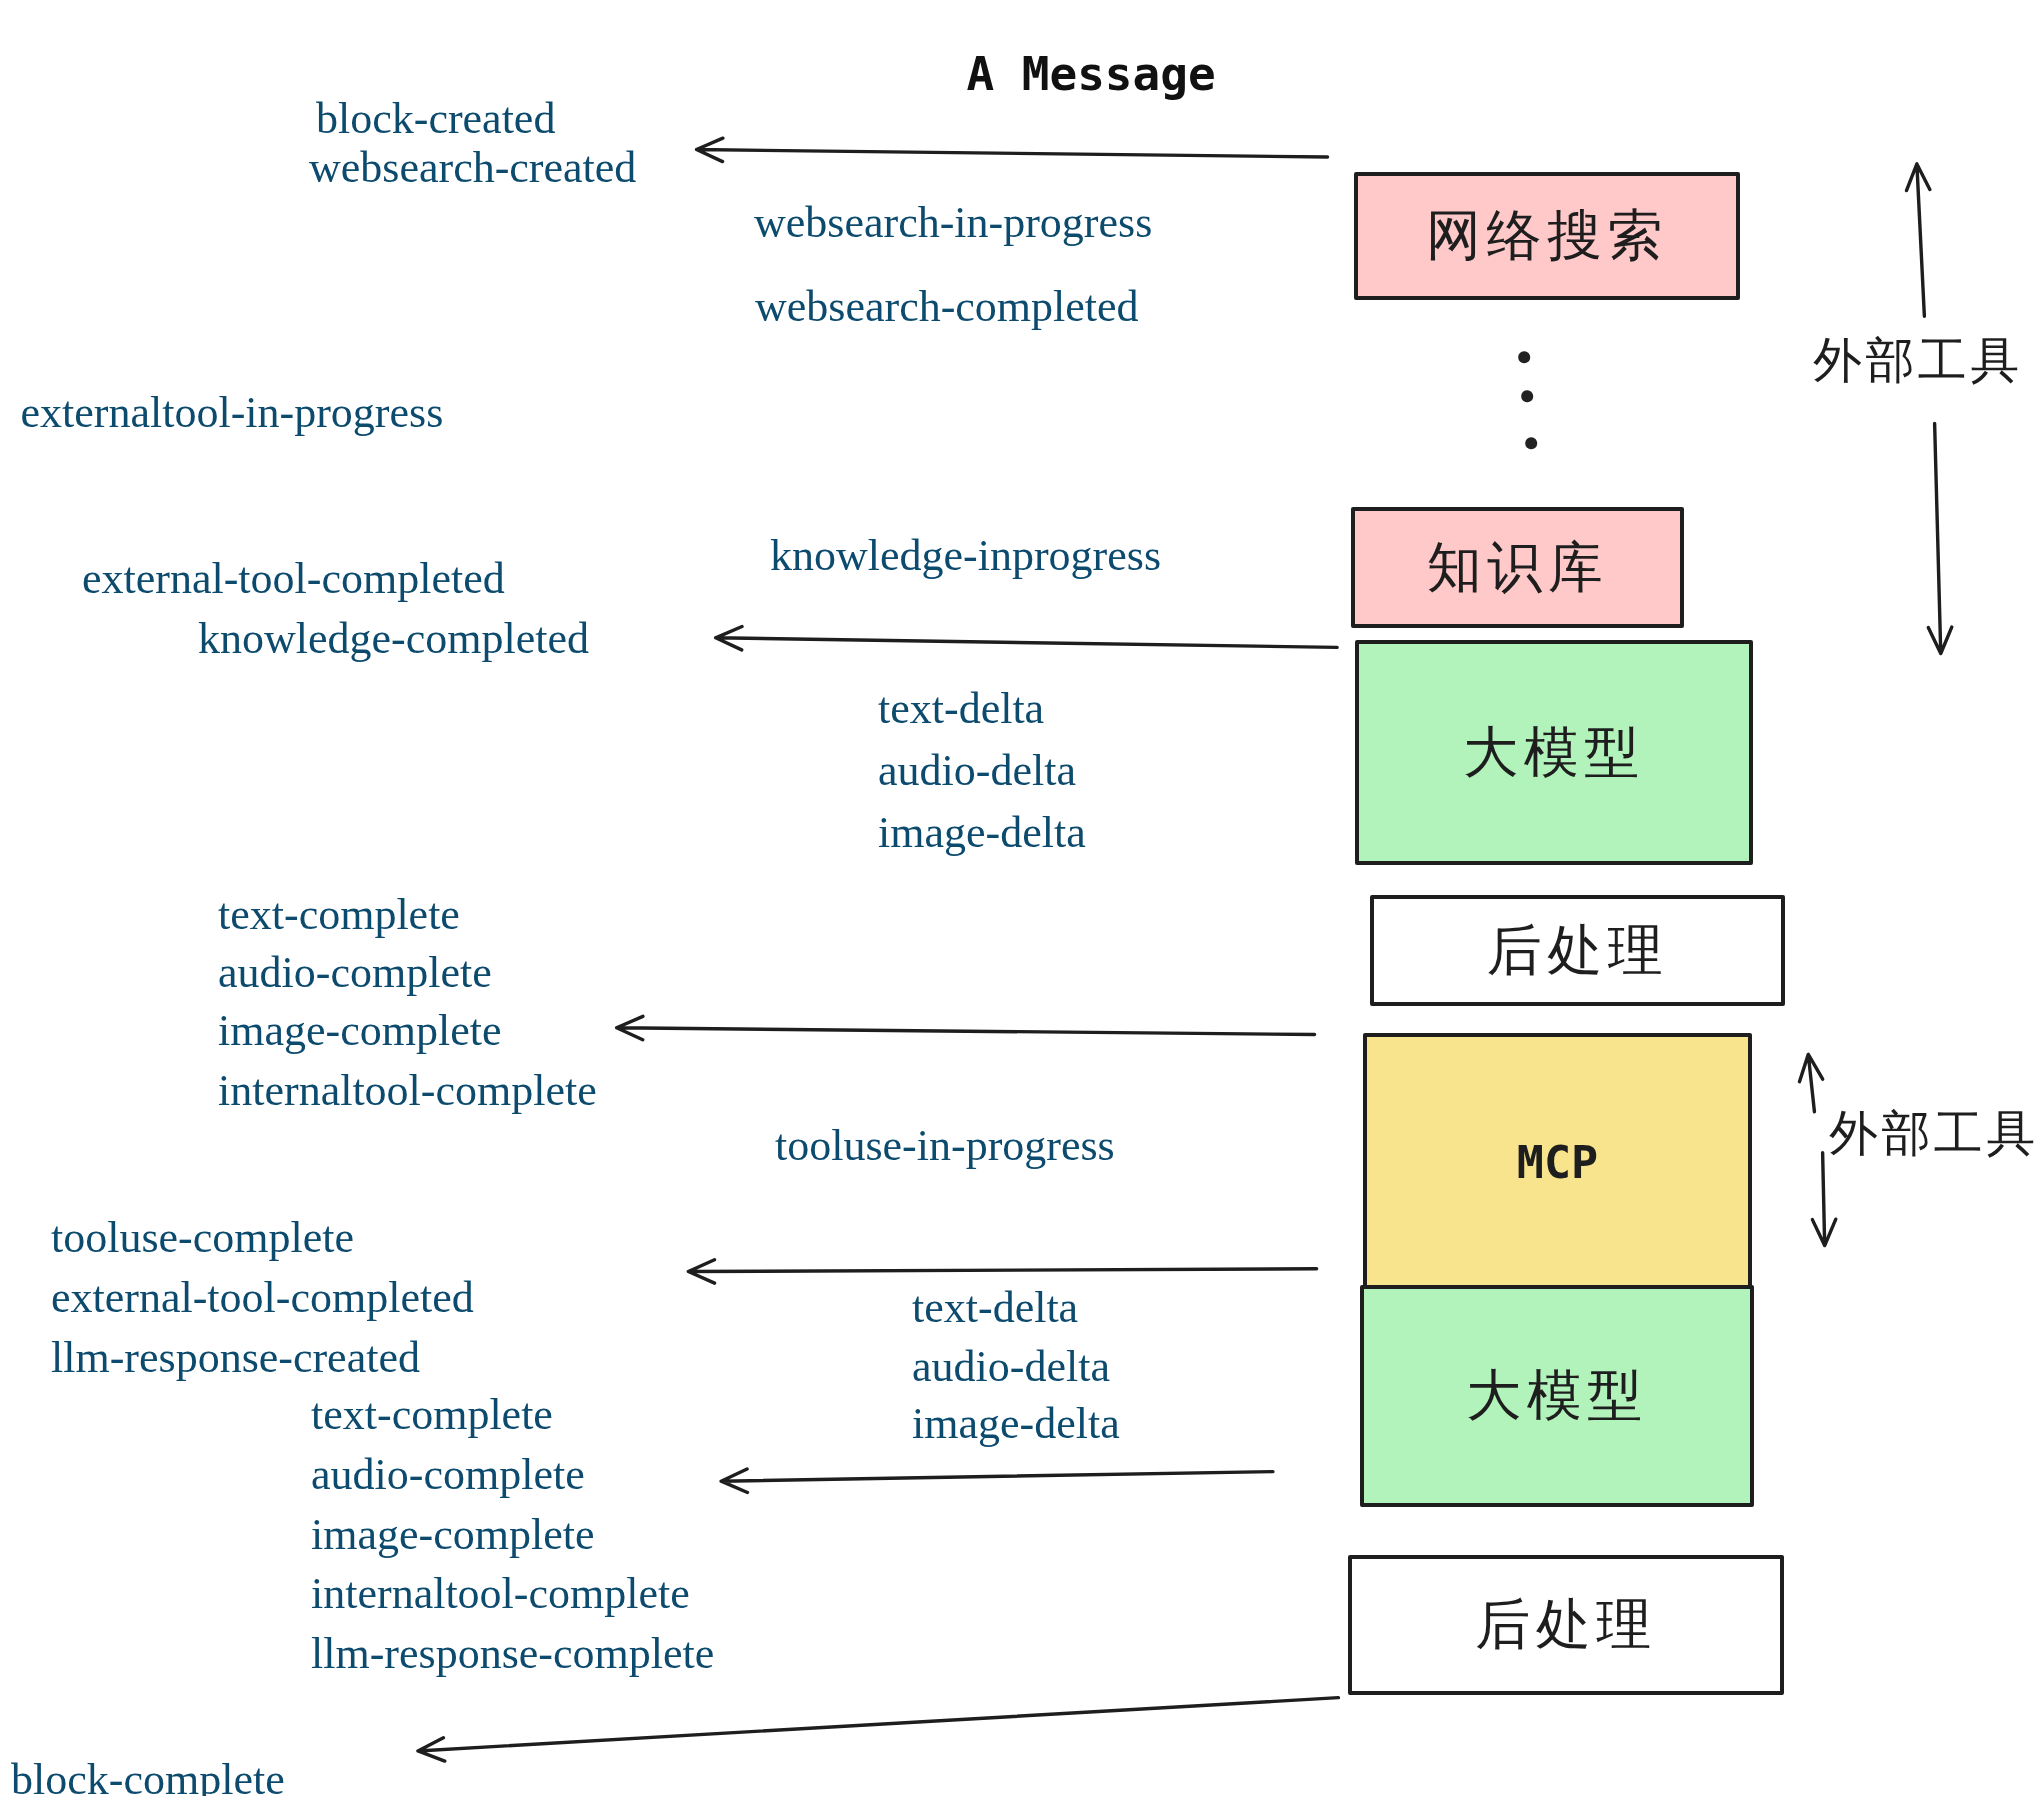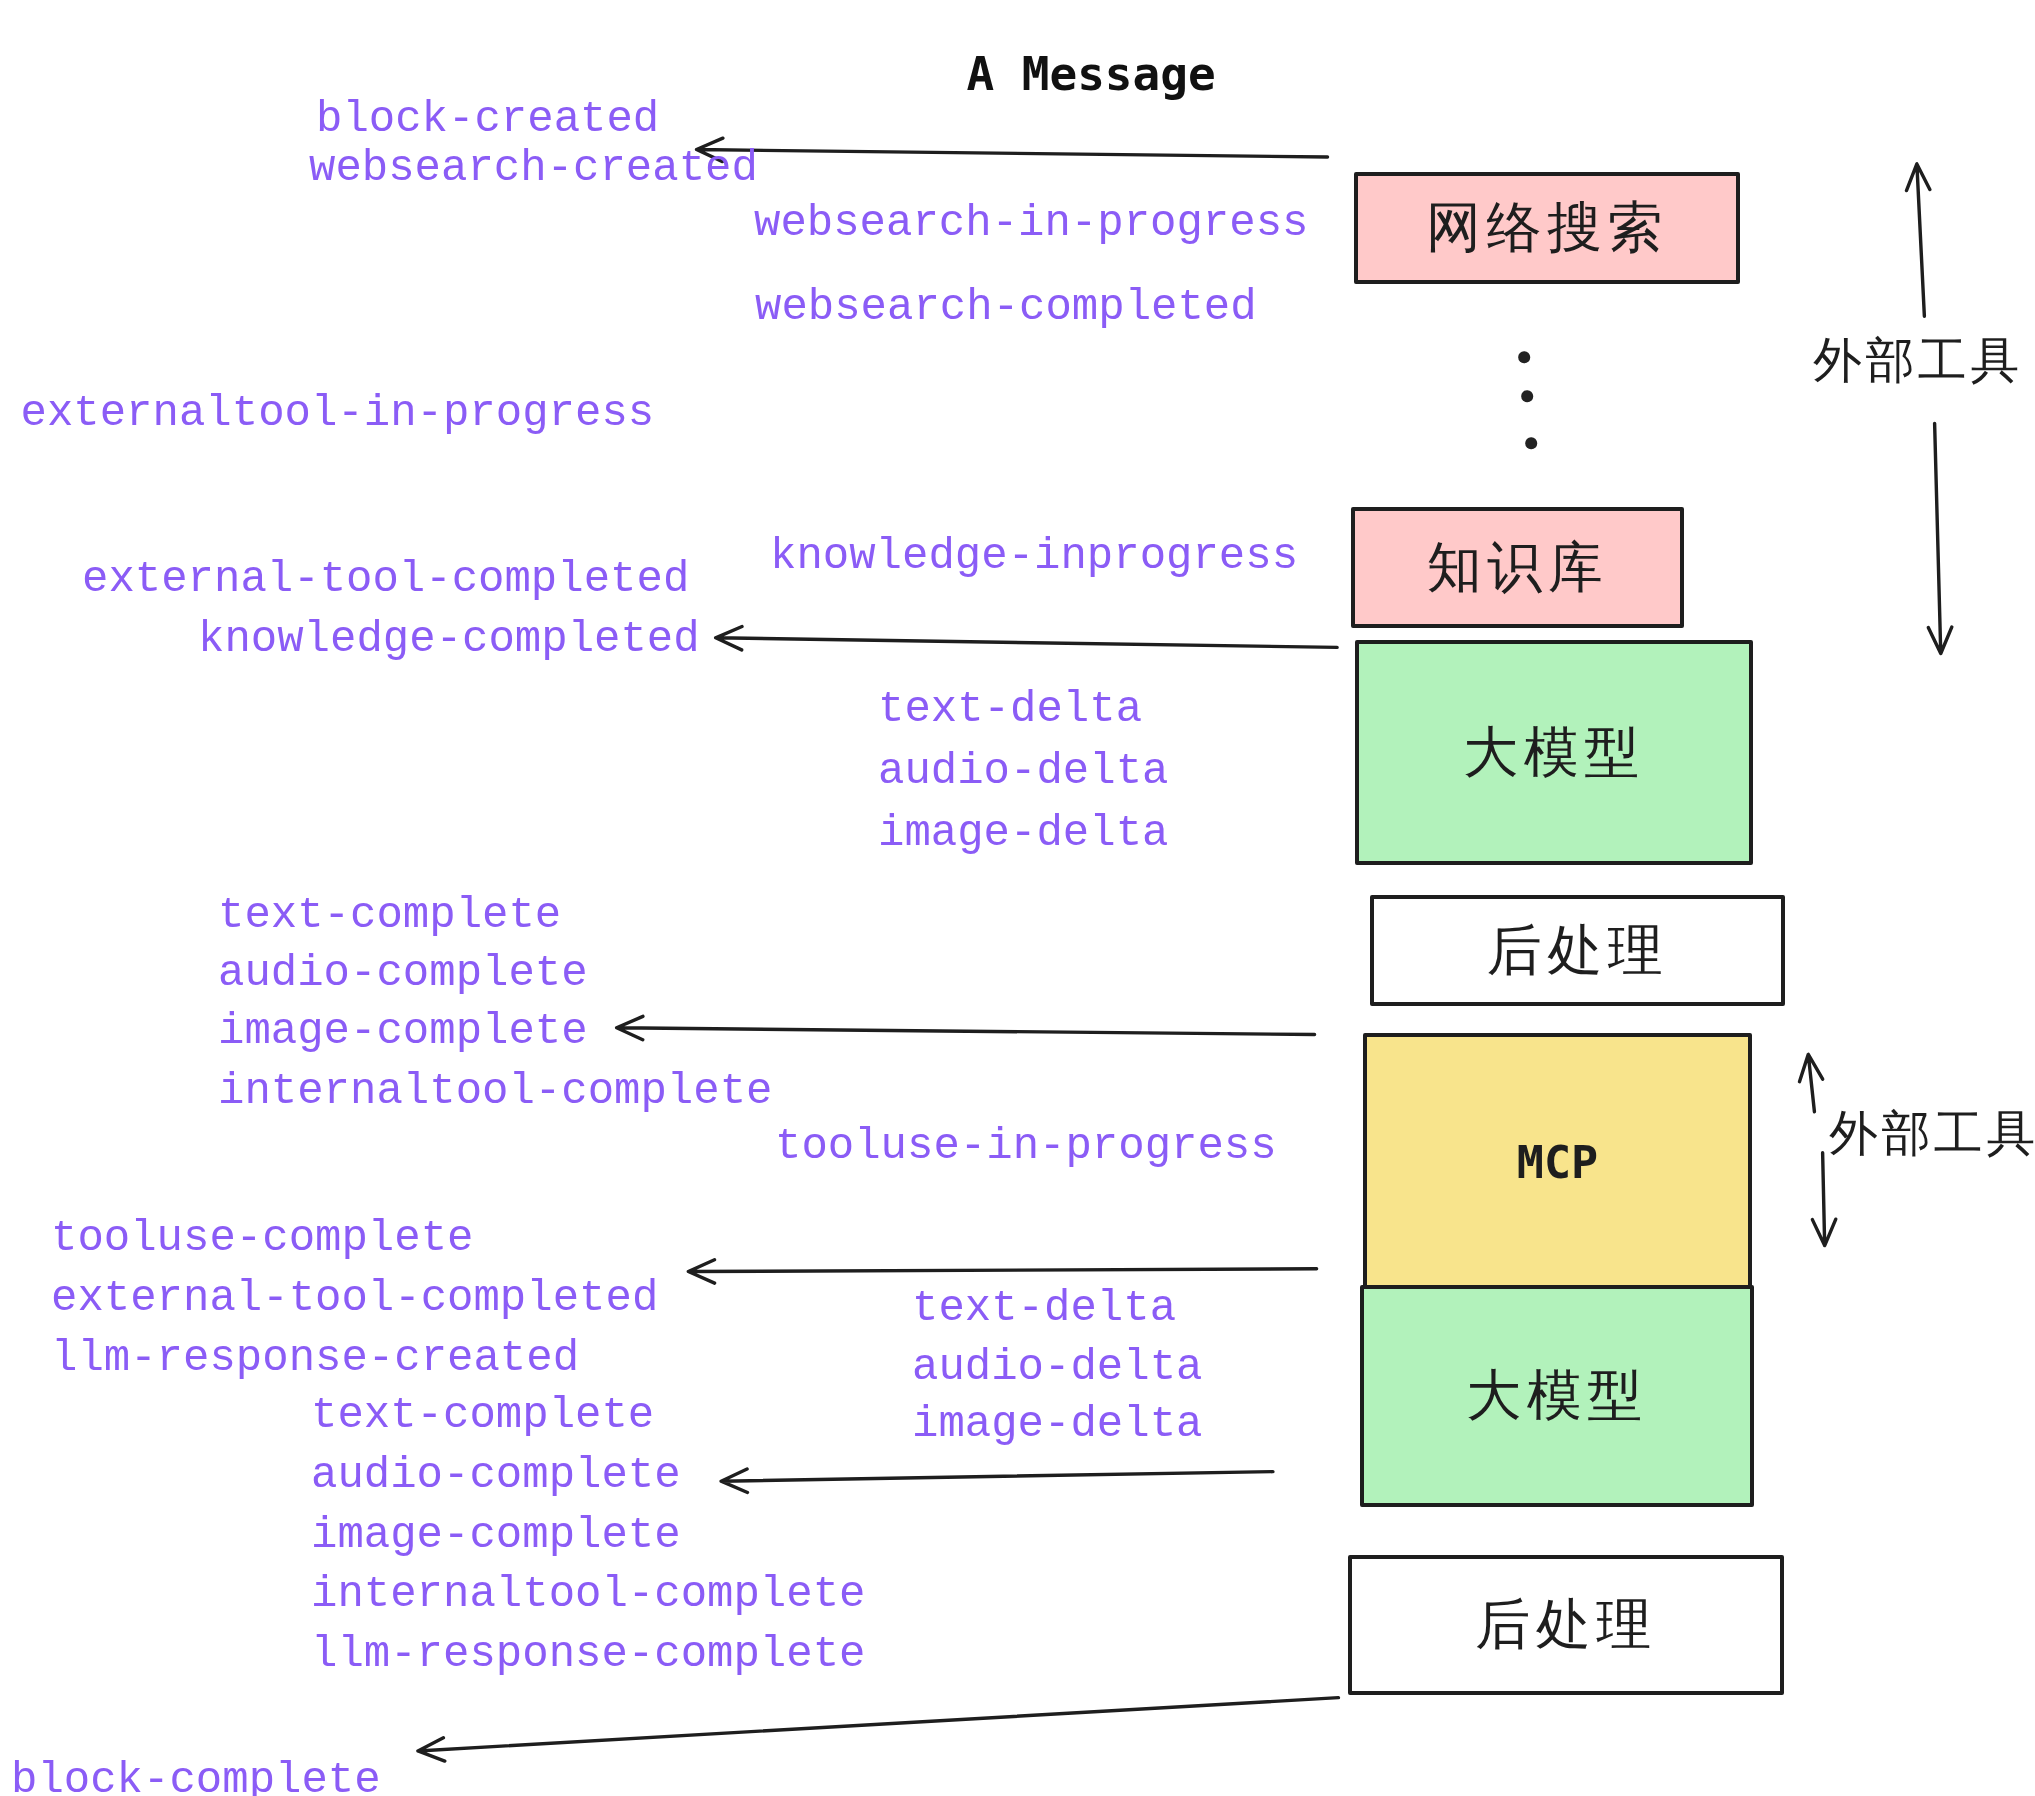--- a/index.html
+++ b/index.html
@@ -4,21 +4,21 @@
 <style>
   html,body{margin:0;padding:0;background:#ffffff;}
   .canvas{position:relative;width:2035px;height:1796px;background:#ffffff;overflow:hidden;}
   .title{position:absolute;font-family:"DejaVu Sans Mono",monospace;font-size:46px;font-weight:600;
          color:#111;transform:translate(-50%,-50%);white-space:nowrap;margin-top:32px;}
   .box{position:absolute;border:4.1px solid #1e1e1e;border-radius:2px;box-sizing:border-box;
        display:flex;align-items:center;justify-content:center;}
   .box-label{font-family:"Liberation Sans",sans-serif;font-size:55px;color:#1e1e1e;
              letter-spacing:5.5px;white-space:nowrap;}
   .box-label.mono{font-family:"DejaVu Sans Mono",monospace;font-size:45px;font-weight:600;letter-spacing:0;}
-  .event{position:absolute;font-family:Liberation Mono, monospace;font-size:44px;color:#8b5cf6;
+  .event{position:absolute;font-family:Liberation Serif, serif;font-size:44px;color:#0c4a6e;
          white-space:nowrap;transform:translateY(-54%);}
   .side-label{position:absolute;font-family:"Liberation Sans",sans-serif;font-size:49px;color:#1e1e1e;
               letter-spacing:3.4px;white-space:nowrap;transform:translateY(-50%);}
   .dot{position:absolute;width:11.6px;height:11.6px;border-radius:50%;background:#222;
        transform:translate(-50%,-50%);}
   svg.arrows{position:absolute;left:0;top:0;width:2035px;height:1796px;pointer-events:none;}
   svg.arrows path{stroke:#1e1e1e;stroke-width:5;fill:none;stroke-linecap:round;stroke-linejoin:round;}
 </style>
 </head>
 <body>
@@ -31,21 +31,21 @@
       <path d="M 1925 1515 L 903 1505 M 941.5 1488.3 L 903 1505 L 941.2 1522.5"></path>
       <path d="M 1928 1858 L 1008 1862 M 1046.3 1844.7 L 1008 1862 L 1046.4 1879.0"></path>
       <path d="M 1864 2155 L 1056 2169 M 1094.0 2151.2 L 1056 2169 L 1094.6 2185.5"></path>
       <path d="M 1960 2486 L 612 2564 M 649.3 2544.7 L 612 2564 L 651.3 2578.9"></path>
       <path d="M 2818 463 L 2807 240 M 2826.0 277.5 L 2807 240 L 2791.8 279.1"></path>
       <path d="M 2833 620 L 2842 957 M 2823.9 919.1 L 2842 957 L 2858.1 918.2"></path>
       <path d="M 2657 1628 L 2648 1544 M 2669.1 1580.3 L 2648 1544 L 2635.1 1584.0"></path>
       <path d="M 2669 1688 L 2672 1824 M 2654.0 1786.0 L 2672 1824 L 2688.3 1785.3"></path>
     </svg>
   <div id="box-layer">
-      <div class="box" style="left: 1354px; top: 172px; width: 386px; height: 112px; background: rgb(255, 201, 201);">
+      <div class="box" style="left: 1354px; top: 172px; width: 386px; height: 128px; background: rgb(255, 201, 201);">
         <span class="box-label">网络搜索</span>
       </div>
       <div class="box" style="left: 1351px; top: 507px; width: 333px; height: 121px; background: rgb(255, 201, 201);">
         <span class="box-label">知识库</span>
       </div>
       <div class="box" style="left: 1355px; top: 640px; width: 398px; height: 225px; background: rgb(178, 242, 187);">
         <span class="box-label">大模型</span>
       </div>
       <div class="box" style="left: 1370px; top: 895px; width: 415px; height: 111px; background: rgb(255, 255, 255);">
         <span class="box-label">后处理</span>

